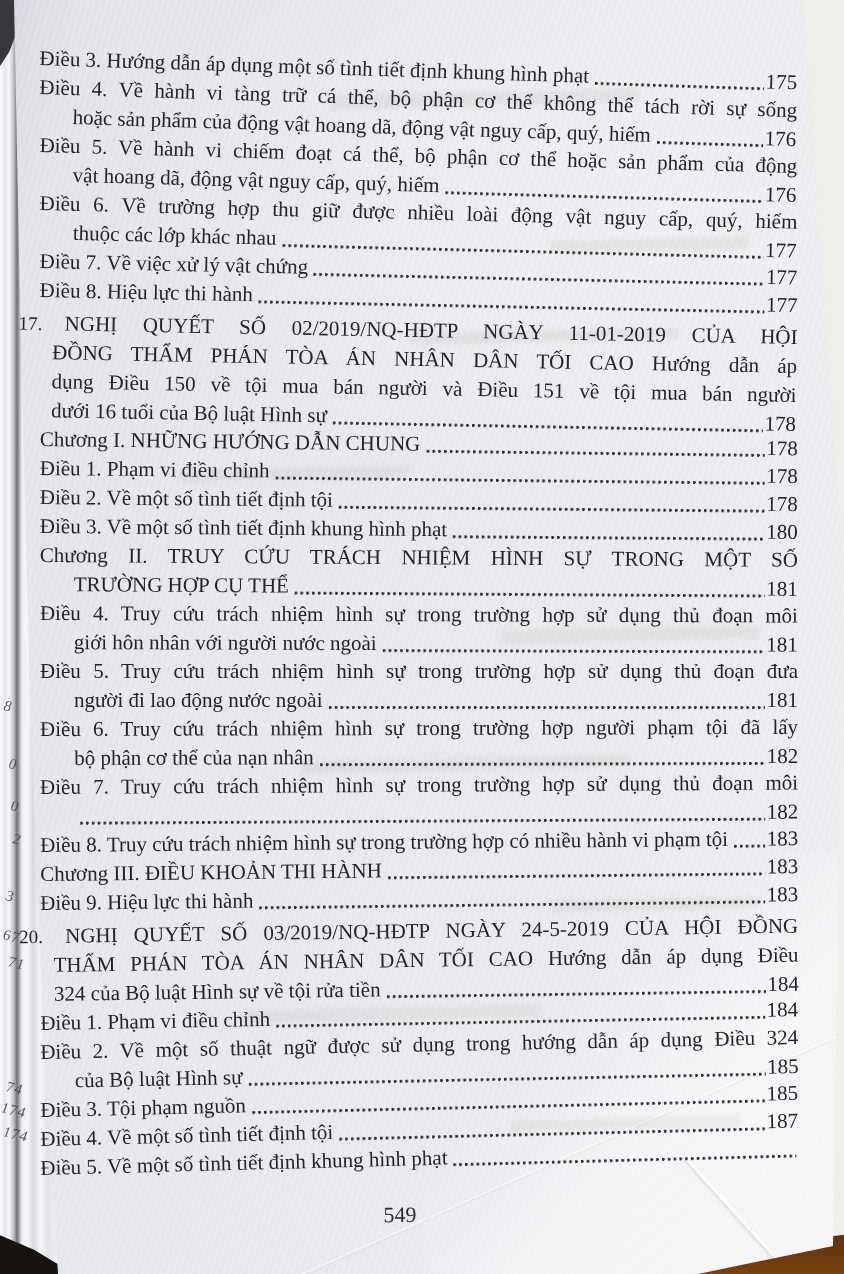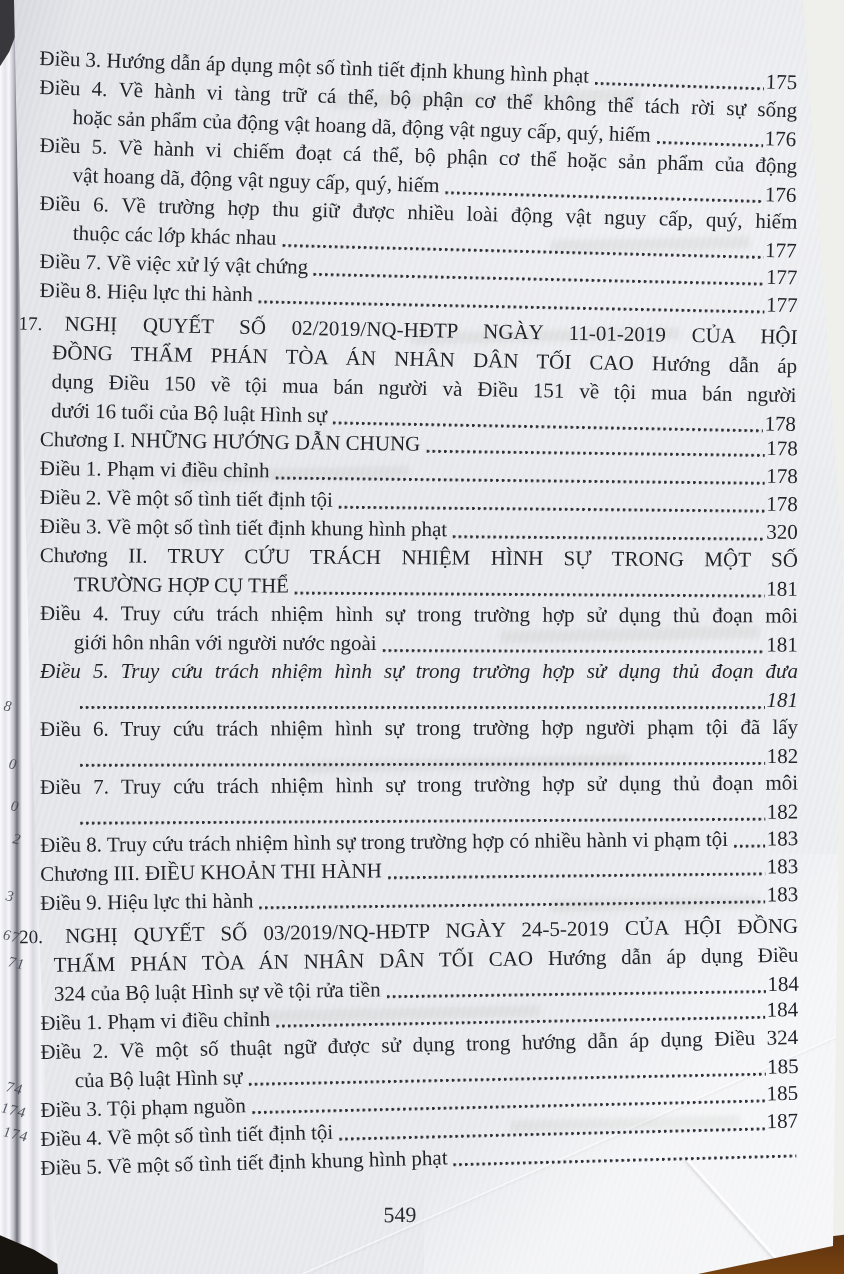--- a/index.html
+++ b/index.html
@@ -188,49 +188,51 @@
       <div class="tl first lastline">
         <span class="lt">Điều 2. Về một số tình tiết định tội</span>
         <span class="dots"></span>
         <span class="pg">178</span>
       </div>
     </div>
     <div class="toc-entry item" style="transform: rotate(0.45deg);">
       <div class="tl first lastline">
         <span class="lt">Điều 3. Về một số tình tiết định khung hình phạt</span>
         <span class="dots"></span>
-        <span class="pg">320</span>
+        <span class="pg">180</span>
       </div>
     </div>
     <div class="toc-entry chapter" style="transform: rotate(0.36deg);">
       <div class="tl first jl">Chương II. TRUY CỨU TRÁCH NHIỆM HÌNH SỰ TRONG MỘT SỐ</div>
       <div class="tl cont lastline">
         <span class="lt">TRƯỜNG HỢP CỤ THỂ</span>
         <span class="dots"></span>
         <span class="pg">181</span>
       </div>
     </div>
     <div class="toc-entry item" style="transform: rotate(0.19deg);">
       <div class="tl first jl">Điều 4. Truy cứu trách nhiệm hình sự trong trường hợp sử dụng thủ đoạn môi</div>
       <div class="tl cont lastline">
         <span class="lt">giới hôn nhân với người nước ngoài</span>
         <span class="dots"></span>
         <span class="pg">181</span>
       </div>
     </div>
-    <div class="toc-entry item" style="transform: rotate(0.01deg); font-style: italic;">
+    <div class="toc-entry item" style="transform: rotate(0.01deg);">
       <div class="tl first jl">Điều 5. Truy cứu trách nhiệm hình sự trong trường hợp sử dụng thủ đoạn đưa</div>
       <div class="tl cont lastline">
+        <span class="lt">người đi lao động nước ngoài</span>
         <span class="dots"></span>
         <span class="pg">181</span>
       </div>
     </div>
     <div class="toc-entry item" style="transform: rotate(-0.16deg);">
       <div class="tl first jl">Điều 6. Truy cứu trách nhiệm hình sự trong trường hợp người phạm tội đã lấy</div>
       <div class="tl cont lastline">
+        <span class="lt">bộ phận cơ thể của nạn nhân</span>
         <span class="dots"></span>
         <span class="pg">182</span>
       </div>
     </div>
     <div class="toc-entry item" style="transform: rotate(-0.34deg);">
       <div class="tl first jl">Điều 7. Truy cứu trách nhiệm hình sự trong trường hợp sử dụng thủ đoạn môi</div>
       <div class="tl cont lastline">
         <span class="dots"></span>
         <span class="pg">182</span>
       </div>

